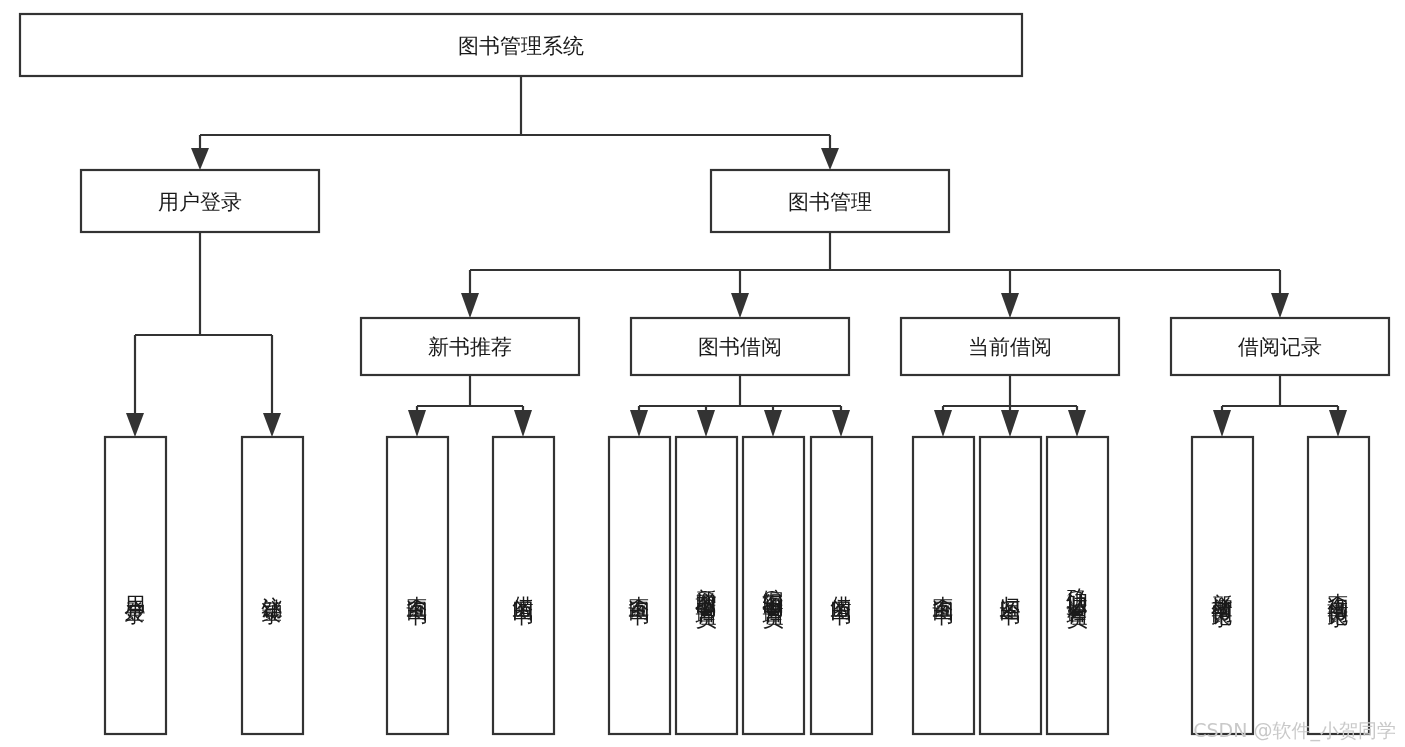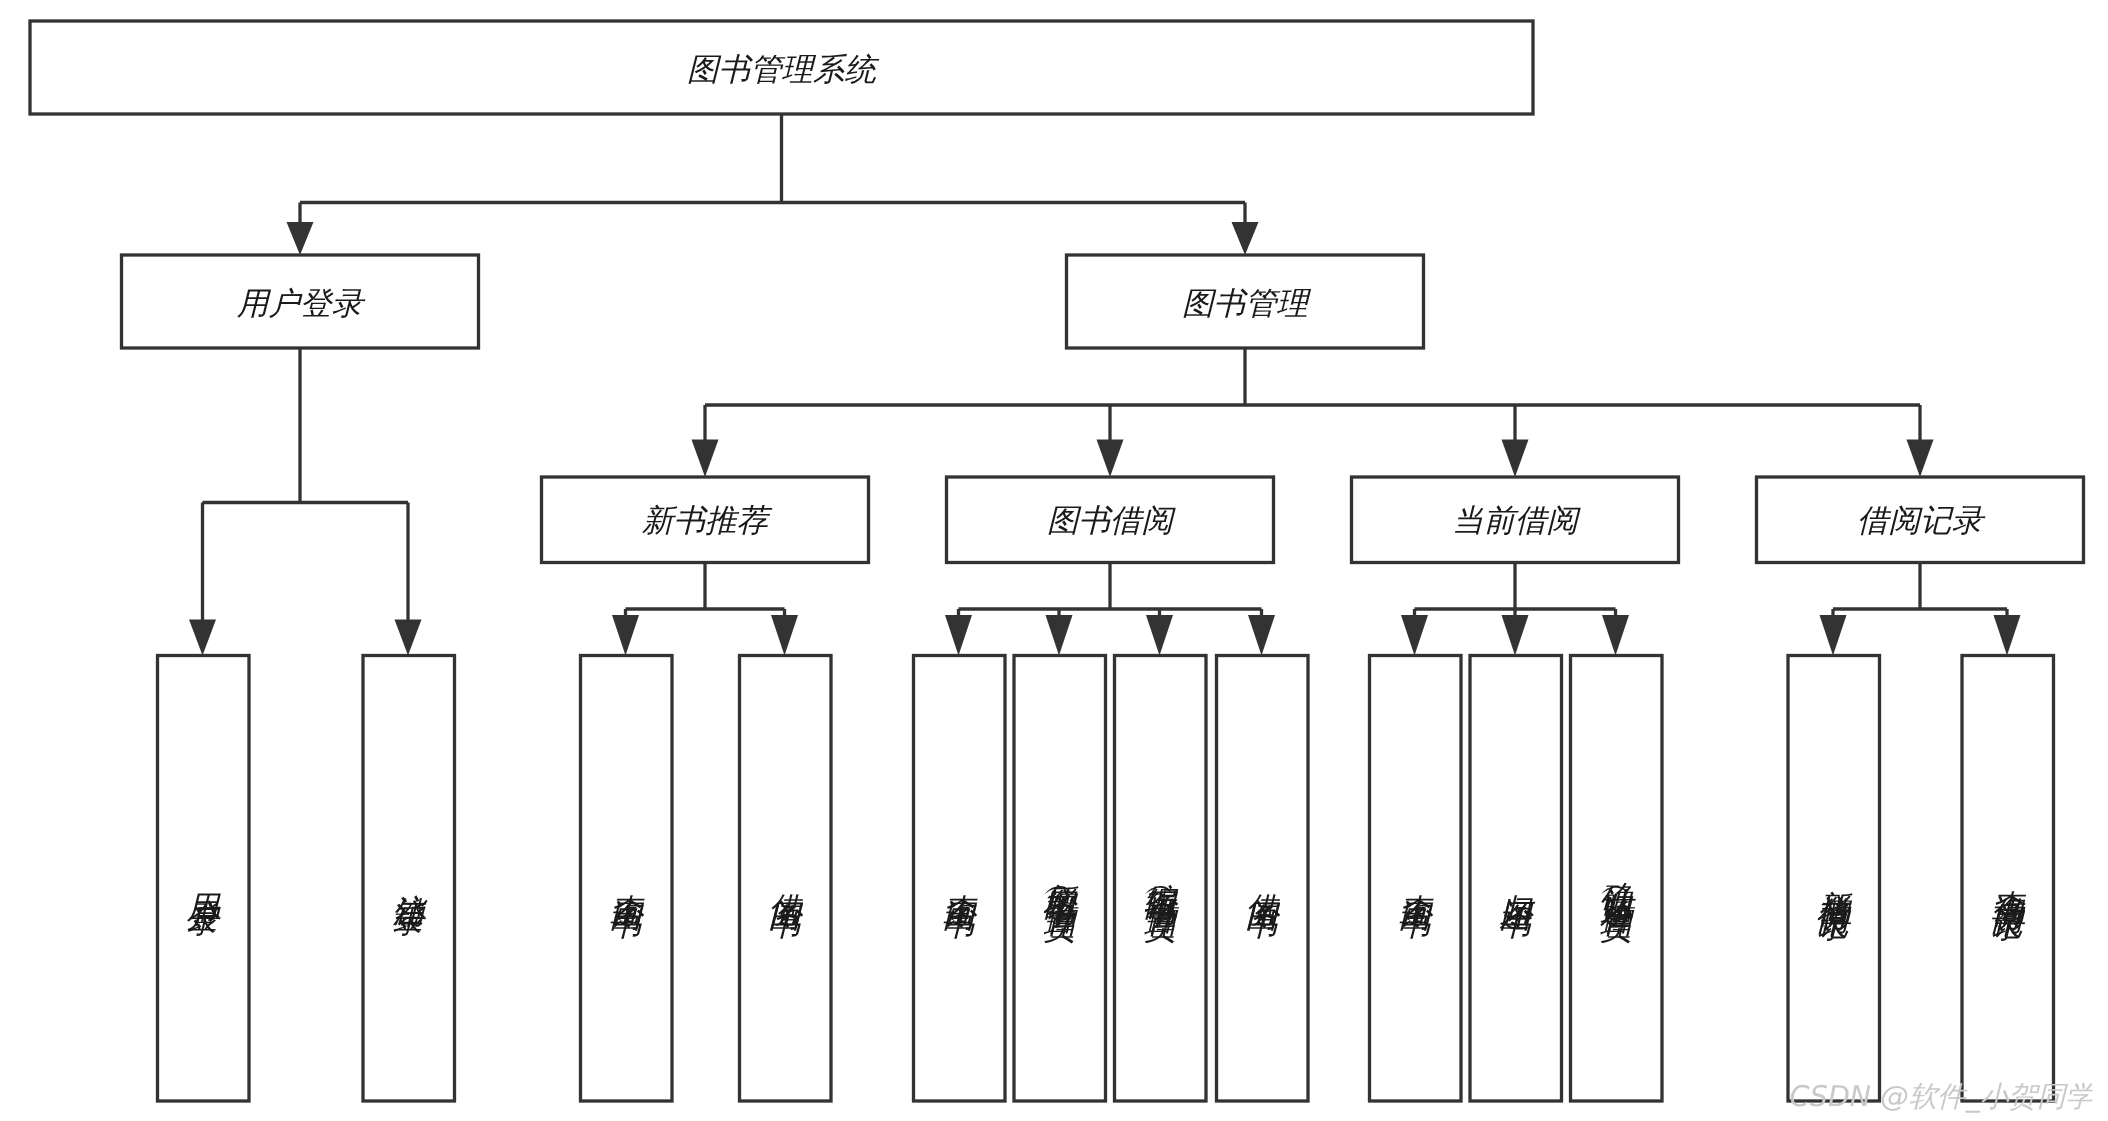--- a/index.html
+++ b/index.html
@@ -10,21 +10,20 @@
   }
   body {
     font-family: "DejaVu Sans", "Liberation Sans", sans-serif;
   }
   #diagram-root {
     position: relative;
     width: 1395px;
     height: 747px;
     background: #ffffff;
     overflow: hidden;
-    font-style: italic;
   }
   svg#flow-svg {
     position: absolute;
     left: 0;
     top: 0;
     width: 1405px;
     height: 747px;
     display: block;
   }
   .node-box {

